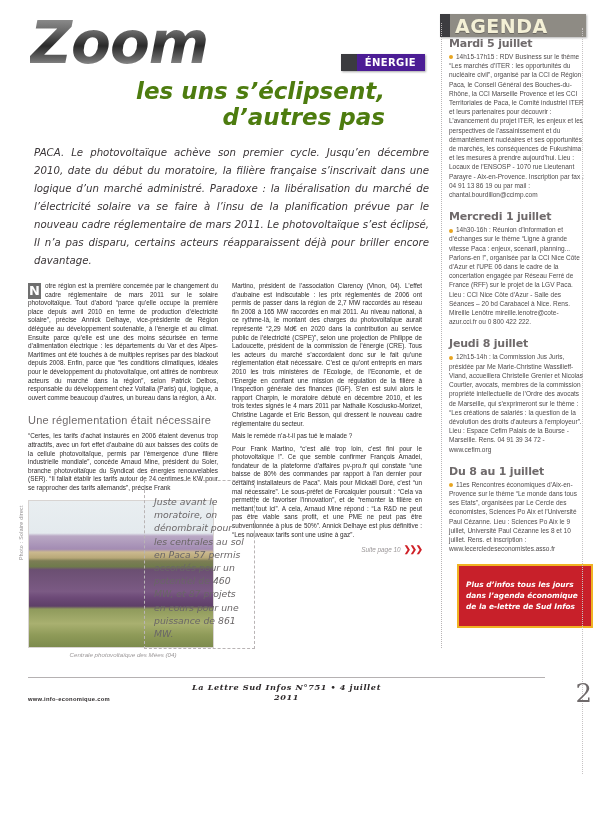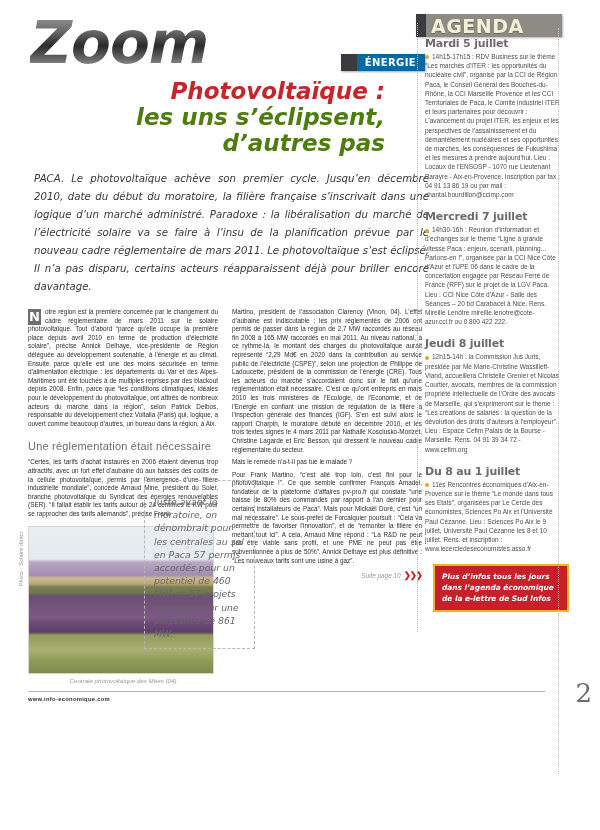--- a/index.html
+++ b/index.html
@@ -30,21 +30,21 @@
     margin:0 0 0 2px;
     display:inline-block;
   }
   .energie-tag{
     position:absolute;right:8px;top:40px;
     display:flex;align-items:stretch;height:17px;
     box-shadow:1px 1px 2px rgba(0,0,0,.35);
   }
   .energie-tag .blk{width:16px;background:#3b3b3f;}
   .energie-tag .red{
-    background:#0369a1;color:#ffffff;
+    background:#4c1d95;color:#ffffff;
     font-weight:bold;font-size:10px;letter-spacing:.4px;
     padding:2px 9px 2px 8px;display:flex;align-items:center;
     font-family:"DejaVu Sans", sans-serif;
   }
 
   .headline{
     margin:6px 0 0 0;padding:0;
     font-family:"DejaVu Sans", sans-serif;
     font-style:italic;font-weight:bold;
     font-size:23px;line-height:26px;
@@ -154,21 +154,21 @@
     font-size:8.2px;letter-spacing:.6px;color:#2f2b2c;
   }
   .page-no{
     position:absolute;right:8px;bottom:8px;
     font-family:"DejaVu Serif", serif;
     font-size:26px;color:#6f6a6b;
   }
 
   
   .agenda{
-    position:absolute;left:416px;top:14px;width:146px;height:790px;
+    position:absolute;left:440px;top:14px;width:146px;height:790px;
   }
   .agenda-head{
     display:flex;align-items:stretch;height:23px;
     box-shadow:1px 1px 2px rgba(0,0,0,.3);
   }
   .agenda-head .blk{width:10px;background:#3c3c40;}
   .agenda-head .band{
     flex:1;background:#8e8b84;
     display:flex;align-items:center;padding-left:5px;
   }
@@ -192,21 +192,21 @@
     font-size:6.5px;line-height:9.2px;color:#4e4a4b;
     text-align:left;margin-bottom:11px;
   }
   .bullet{
     display:inline-block;width:4px;height:4px;border-radius:50%;
     background:#e8a520;margin-right:3px;vertical-align:middle;
   }
   .ag-promo{
     margin:6px 0 0 8px;width:118px;
     background:#c8202a;border:2px solid #f0b323;
-    padding:6px 7px;
+    padding:14px 7px;
     color:#ffffff;font-weight:bold;font-style:italic;
     font-size:7.4px;line-height:10.6px;
     font-family:"DejaVu Sans", sans-serif;
   }
   .edge-dots{
     position:absolute;right:2px;top:14px;bottom:30px;width:1px;
     border-left:1px dotted #c7c3c4;
   }
 </style>
 </head>
@@ -218,21 +218,20 @@
 
     <div style="position:relative;">
       <span class="zoom-logo">Zoom</span>
       <div class="energie-tag">
         <div class="blk"></div>
         <div class="red">ÉNERGIE</div>
       </div>
     </div>
 
     <h1 class="headline">
-      <span class="l1">Photovoltaïque :</span>
       <span class="l2">les uns s’éclipsent, d’autres pas</span>
     </h1>
 
     <p class="chapo">PACA. Le photovoltaïque achève son premier cycle. Jusqu’en décembre 2010, date du début du moratoire, la filière française s’inscrivait dans une logique d’un marché administré. Paradoxe : la libéralisation du marché de l’électricité solaire va se faire à l’insu de la planification prévue par le nouveau cadre réglementaire de mars 2011. Le photovoltaïque s’est éclipsé, Il n’a pas disparu, certains acteurs réapparaissent déjà pour briller encore davantage.</p>
 
     <div class="cols">
 
       <div class="col left">
         <div class="body-txt">
           <span class="dropcap">N</span><span>otre région est la première concernée par le changement du cadre réglementaire de mars 2011 sur le solaire photovoltaïque. Tout d’abord “parce qu’elle occupe la première place depuis avril 2010 en terme de production d’électricité solaire”, précise Annick Delhaye, vice-présidente de Région déléguée au développement soutenable, à l’énergie et au climat. Ensuite parce qu’elle est une des moins sécurisée en terme d’alimentation électrique : les départements du Var et des Alpes-Maritimes ont été touchés à de multiples reprises par des blackout depuis 2008. Enfin, parce que “les conditions climatiques, idéales pour le développement du photovoltaïque, ont attirés de nombreux acteurs du marché dans la région”, selon Patrick Delbos, responsable du développement chez Voltalia (Paris) qui, logique, a ouvert comme beaucoup d’autres, un bureau dans la région, à Aix.</span>
@@ -272,21 +271,21 @@
 
     <div class="ag-list">
       <div class="ag-dotline"></div>
 
       <div>
         <div class="ag-day">Mardi 5 juillet</div>
         <div class="ag-entry"><span class="bullet"></span><span>14h15-17h15 : RDV Business sur le thème “Les marchés d’ITER : les opportunités du nucléaire civil”, organisé par la CCI de Région Paca, le Conseil Général des Bouches-du-Rhône, la CCI Marseille Provence et les CCI Territoriales de Paca, le Comité industriel ITER et leurs partenaires pour découvrir : L’avancement du projet ITER, les enjeux et les perspectives de l’assainissement et du démantèlement nucléaires et ses opportunités de marchés, les conséquences de Fukushima et les mesures à prendre aujourd’hui. Lieu : Locaux de l’ENSOSP - 1070 rue Lieutenant Parayre - Aix-en-Provence. Inscription par fax : 04 91 13 86 19 ou par mail : chantal.bourdillon@ccimp.com</span></div>
       </div>
 
       <div>
-        <div class="ag-day">Mercredi 7 juillet</div>
+        <div class="ag-day">Mercredi 1 juillet</div>
         <div class="ag-entry"><span class="bullet"></span><span>14h30-16h : Réunion d’information et d’échanges sur le thème “Ligne à grande vitesse Paca : enjeux, scenarii, planning... Parlons-en !”, organisée par la CCI Nice Côte d’Azur et l’UPE 06 dans le cadre de la concertation engagée par Réseau Ferré de France (RFF) sur le projet de la LGV Paca. Lieu : CCI Nice Côte d’Azur - Salle des Séances – 20 bd Carabacel à Nice. Rens. Mireille Lenôtre mireille.lenotre@cote-azur.cci.fr ou 0 800 422 222.</span></div>
       </div>
 
       <div>
         <div class="ag-day">Jeudi 8 juillet</div>
         <div class="ag-entry"><span class="bullet"></span><span>12h15-14h : la Commission Jus Juris, présidée par Me Marie-Christine Wassilieff-Viand, accueillera Christelle Grenier et Nicolas Courtier, avocats, membres de la commission propriété intellectuelle de l’Ordre des avocats de Marseille, qui s’exprimeront sur le thème : “Les créations de salariés : la question de la dévolution des droits d’auteurs à l’employeur”. Lieu : Espace Cefim Palais de la Bourse - Marseille. Rens. 04 91 39 34 72 - www.cefim.org</span></div>
       </div>
 
       <div>
         <div class="ag-day">Du 8 au 1 juillet</div>
@@ -295,18 +294,19 @@
 
       <div class="ag-promo">Plus d’infos tous les jours dans l’agenda économique de la e-lettre de Sud Infos</div>
     </div>
     <div class="edge-dots"></div>
   </div>
 
   <div class="footer">
     <div class="rule"></div>
     <div class="row">
       <div class="site">www.info-economique.com</div>
+      <div class="center">La Lettre Sud Infos N°751 • 4 juillet 2011</div>
       <div style="width:160px;"></div>
     </div>
   </div>
   <div class="page-no">2</div>
 
 </div>
 
 </body></html>

